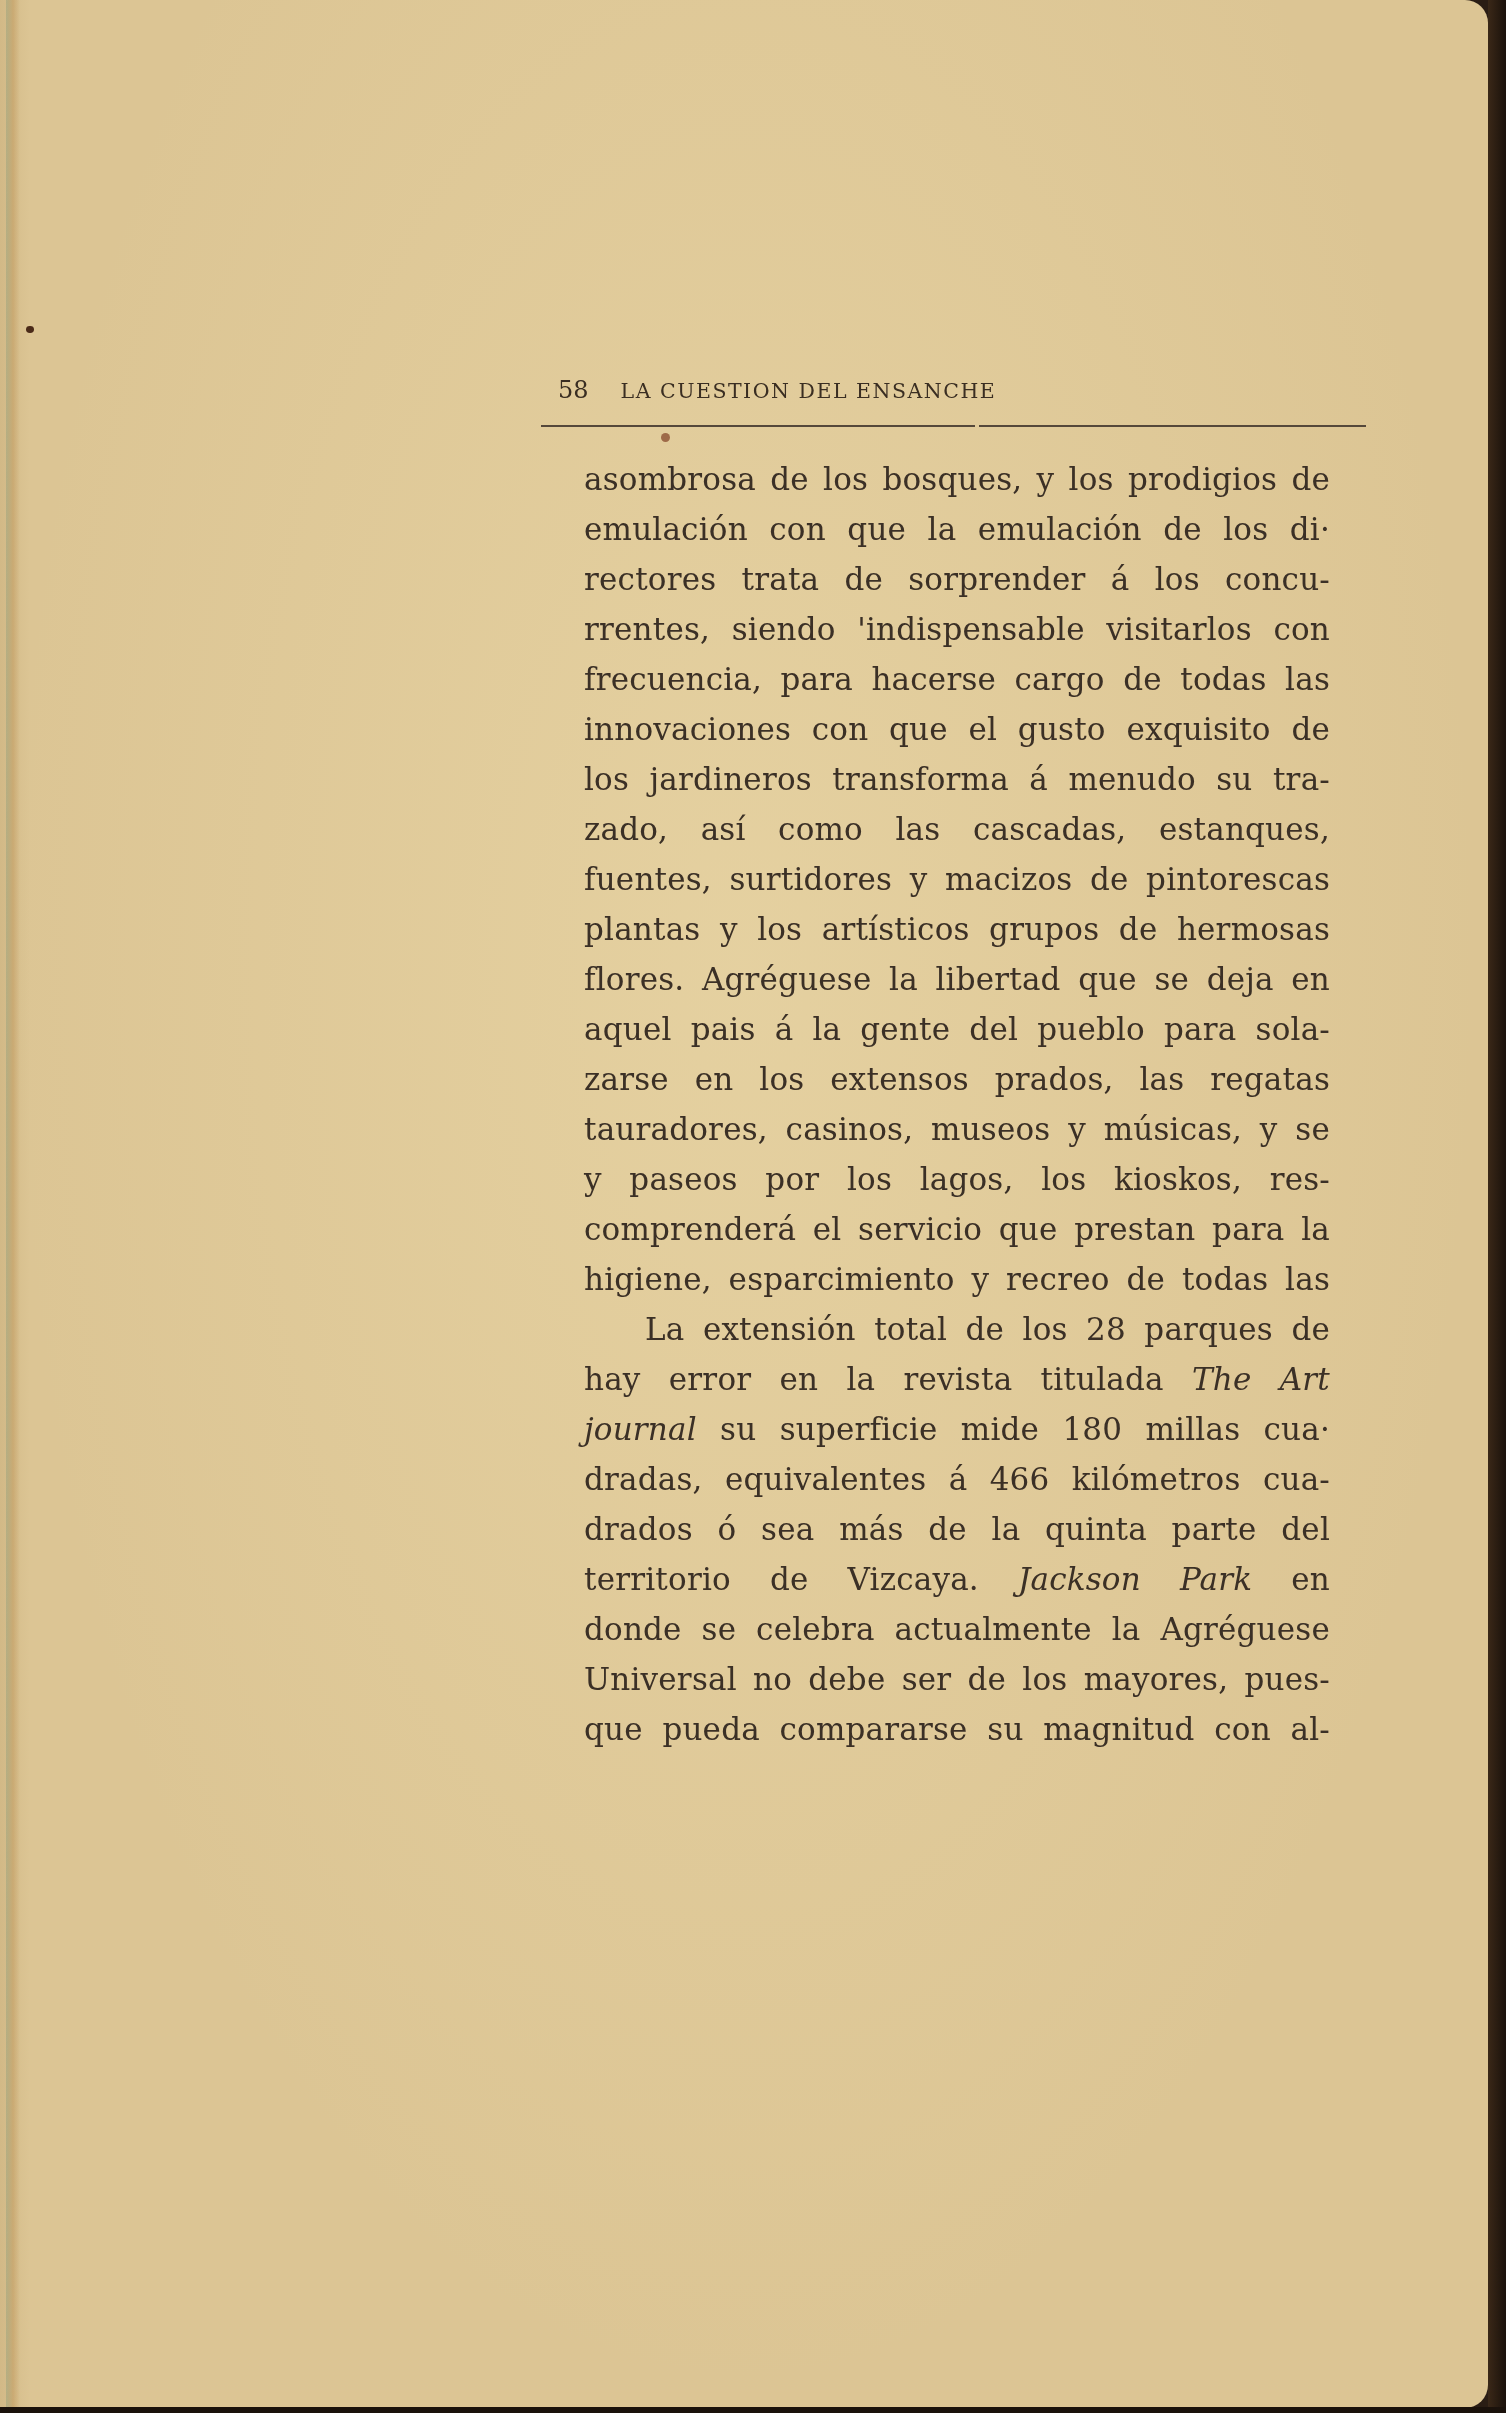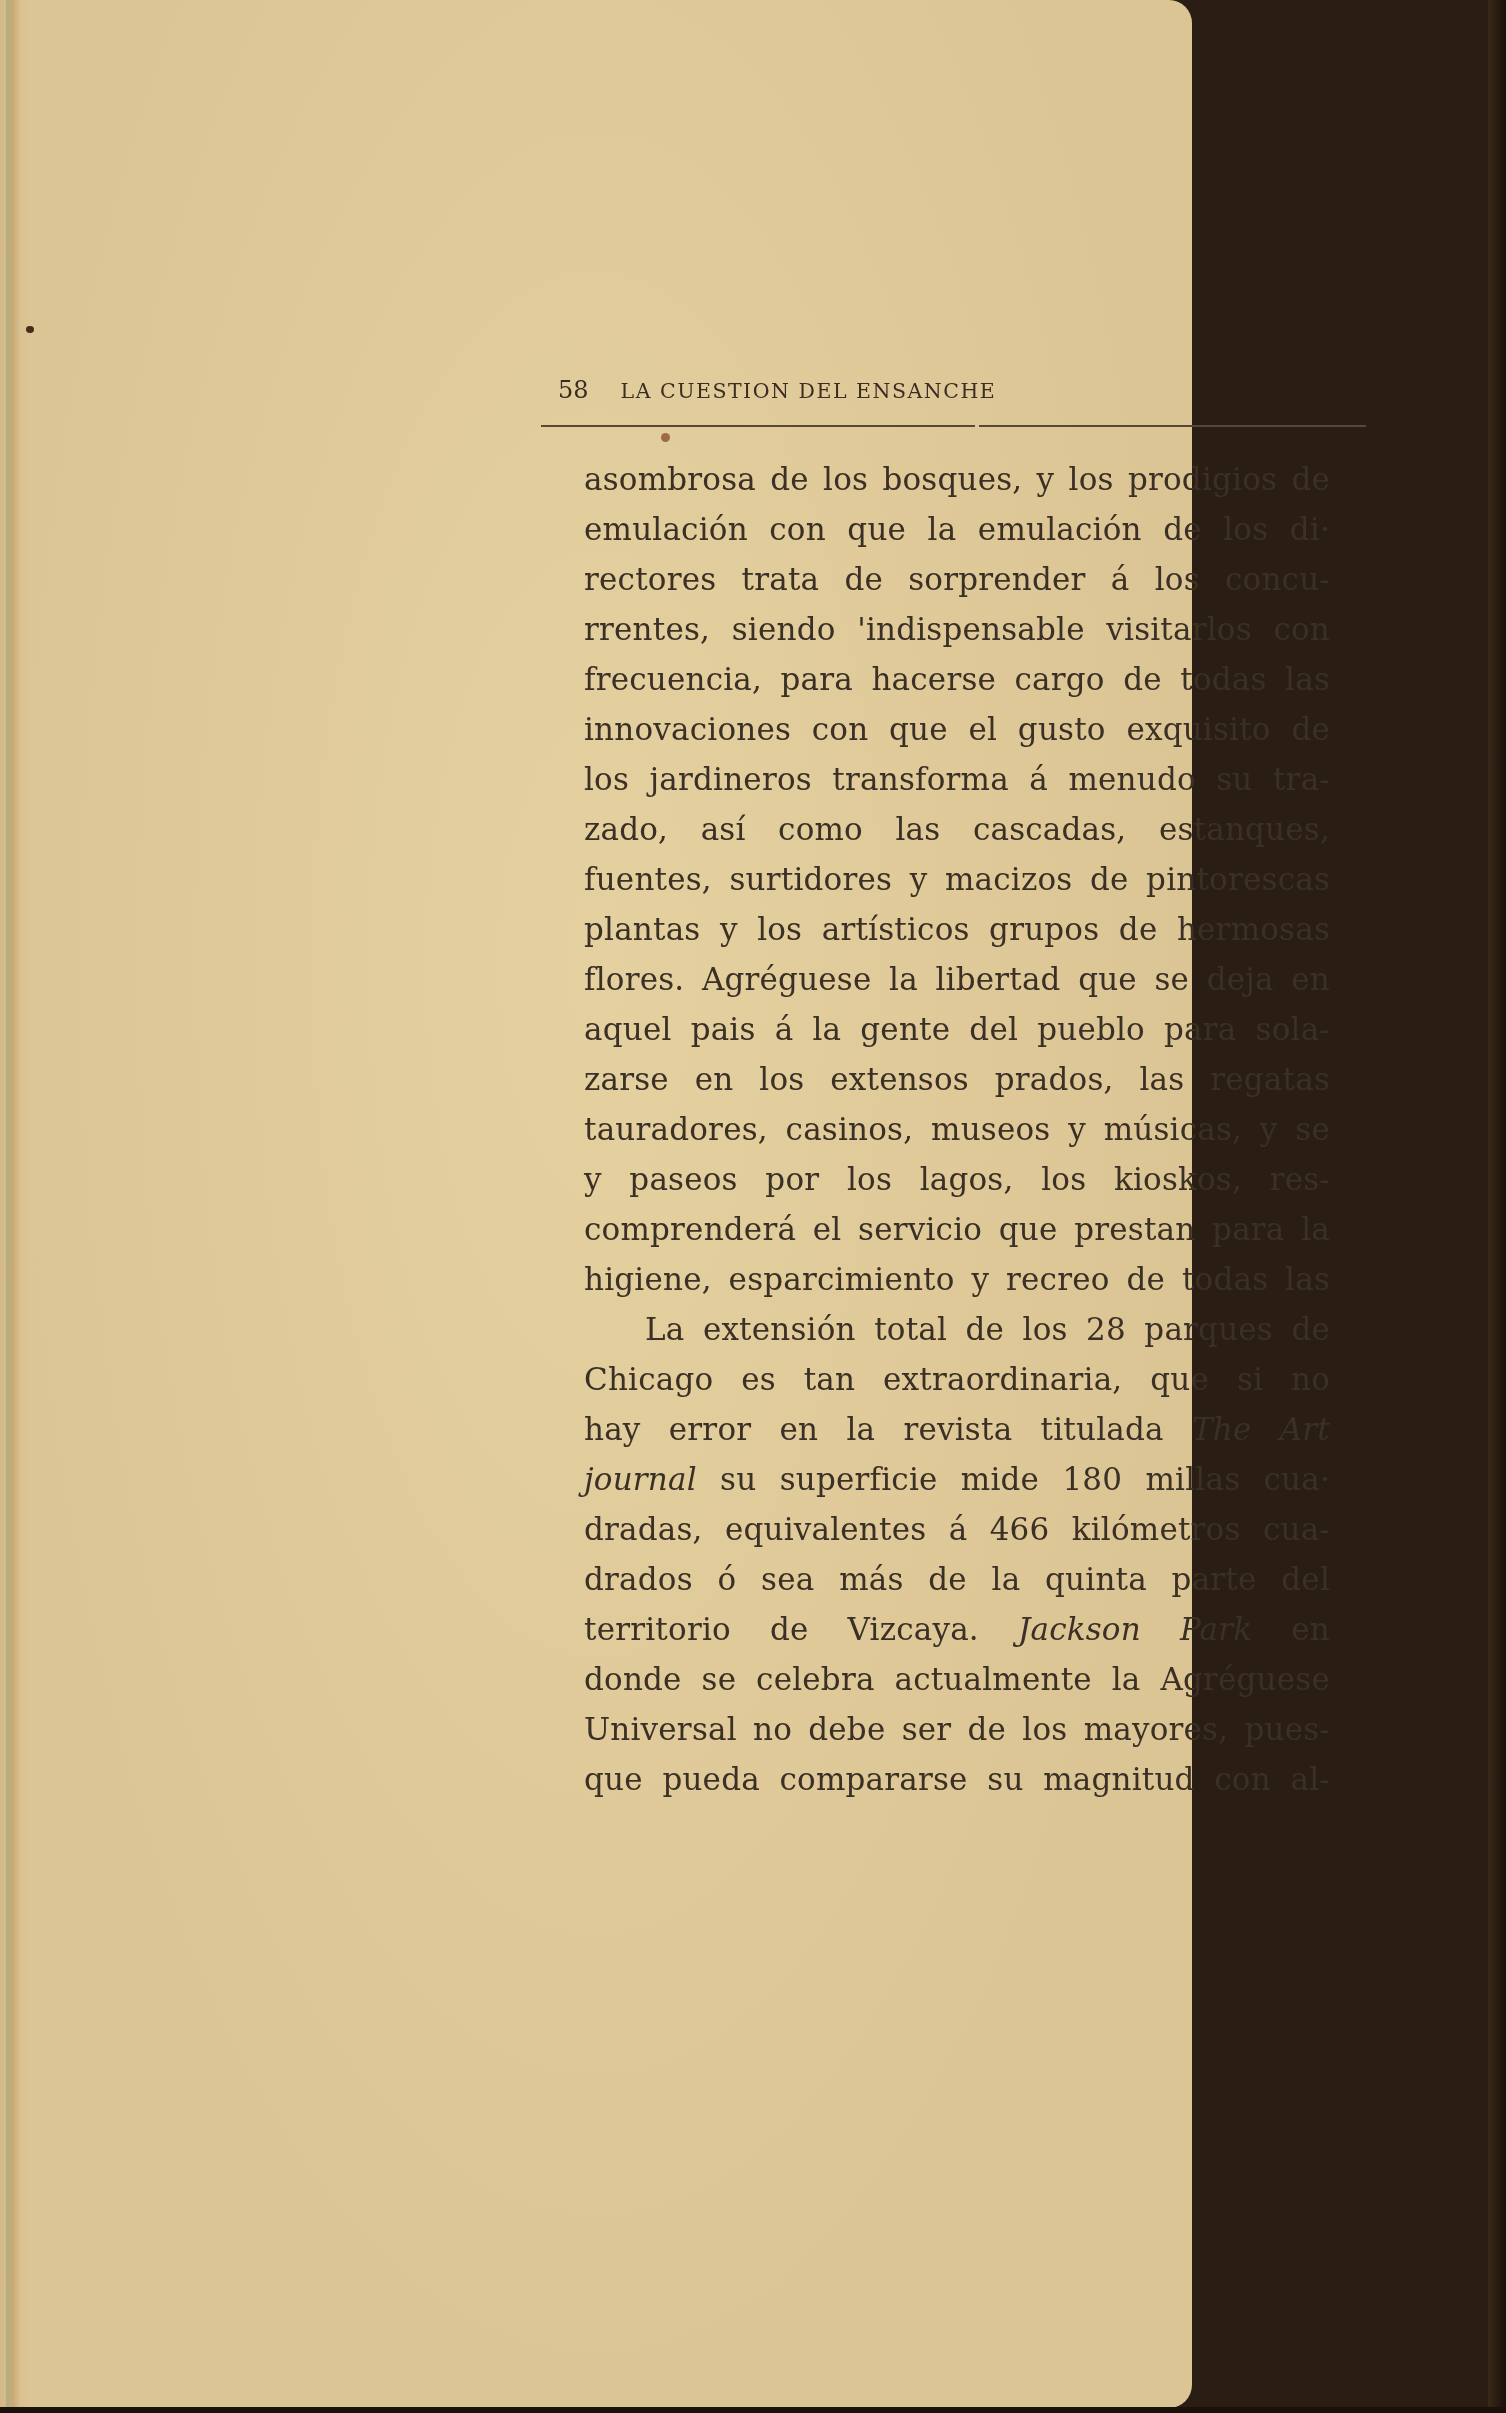--- a/index.html
+++ b/index.html
@@ -10,21 +10,21 @@
       width: 1506px;
       height: 2413px;
       position: relative;
       overflow: hidden;
       background: #2a1d14;
     }
     .page {
       position: absolute;
       left: 0;
       top: 0;
-      width: 1192px;
+      width: 1488px;
       height: 2408px;
       background: #dcc594;
       background-image:
         radial-gradient(ellipse at 50% 40%, rgba(236,218,170,0.55) 0%, rgba(220,197,148,0) 70%),
         linear-gradient(90deg, rgba(180,150,95,0.25) 0px, rgba(0,0,0,0) 30px);
       border-top-right-radius: 23px;
       border-bottom-right-radius: 23px;
     }
     .page-gutter {
       position: absolute;
@@ -145,21 +145,20 @@
         <span class="line"><span>flores. Agréguese la libertad que se deja en</span></span>
         <span class="line"><span>aquel pais á la gente del pueblo para sola-</span></span>
         <span class="line"><span>zarse en los extensos prados, las regatas</span></span>
         <span class="line"><span>tauradores, casinos, museos y músicas, y se</span></span>
         <span class="line"><span>y paseos por los lagos, los kioskos, res-</span></span>
         <span class="line"><span>comprenderá el servicio que prestan para la</span></span>
         <span class="line"><span>higiene, esparcimiento y recreo de todas las</span></span>
       </div>
       <div>
         <span class="line indent"><span>La extensión total de los 28 parques de</span></span>
-        <span class="line"><span>Chicago es tan extraordinaria, que si no</span></span>
         <span class="line"><span>hay error en la revista titulada </span><i>The Art</i></span>
         <span class="line"><i>journal</i><span> su superficie mide 180 millas cua·</span></span>
         <span class="line"><span>dradas, equivalentes á 466 kilómetros cua-</span></span>
         <span class="line"><span>drados ó sea más de la quinta parte del</span></span>
         <span class="line"><span>territorio de Vizcaya. </span><i>Jackson Park</i><span> en</span></span>
         <span class="line"><span>donde se celebra actualmente la Agréguese</span></span>
         <span class="line"><span>Universal no debe ser de los mayores, pues-</span></span>
         <span class="line"><span>que pueda compararse su magnitud con al-</span></span>
       </div>
     </div>

